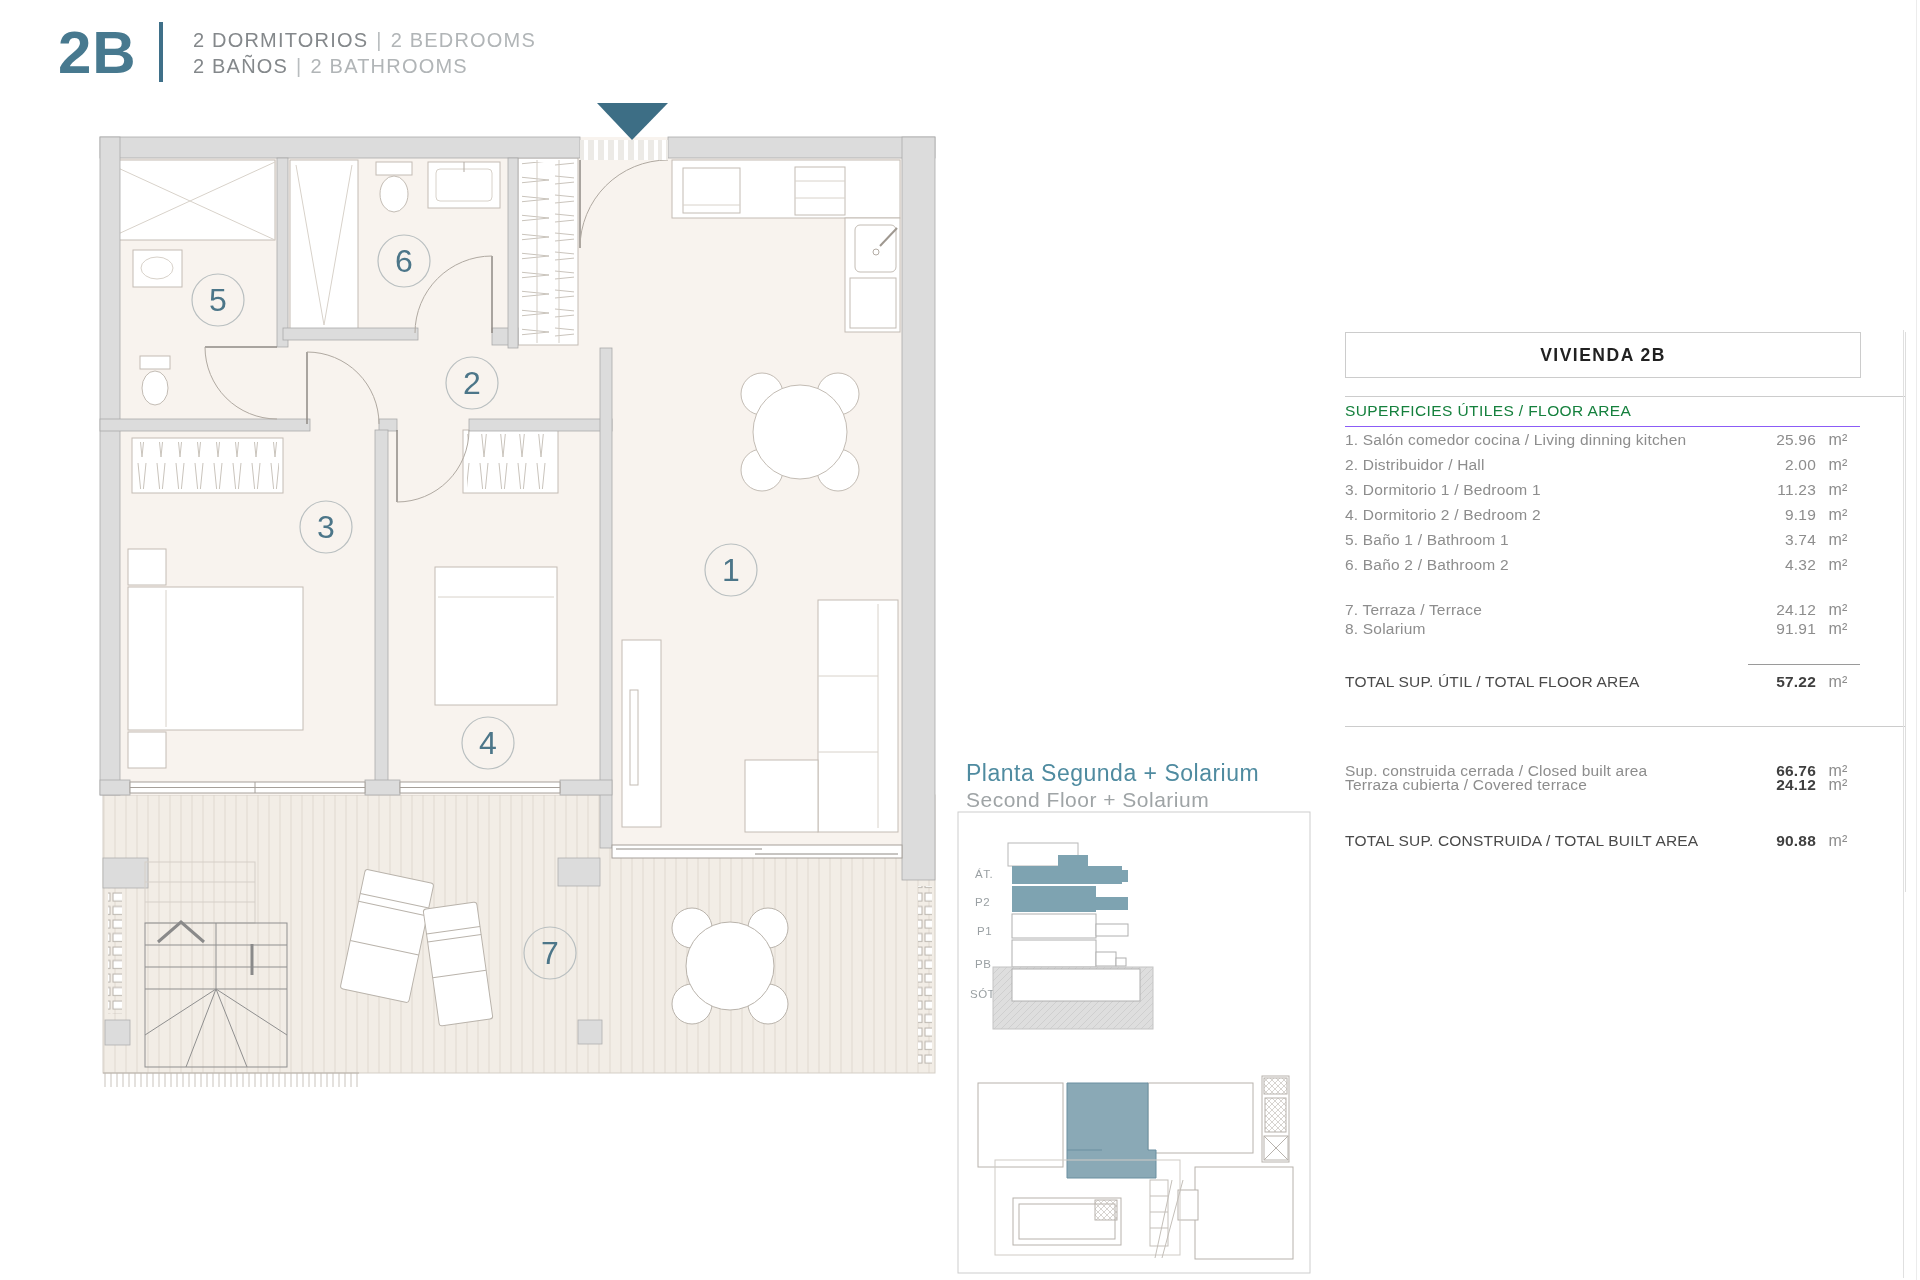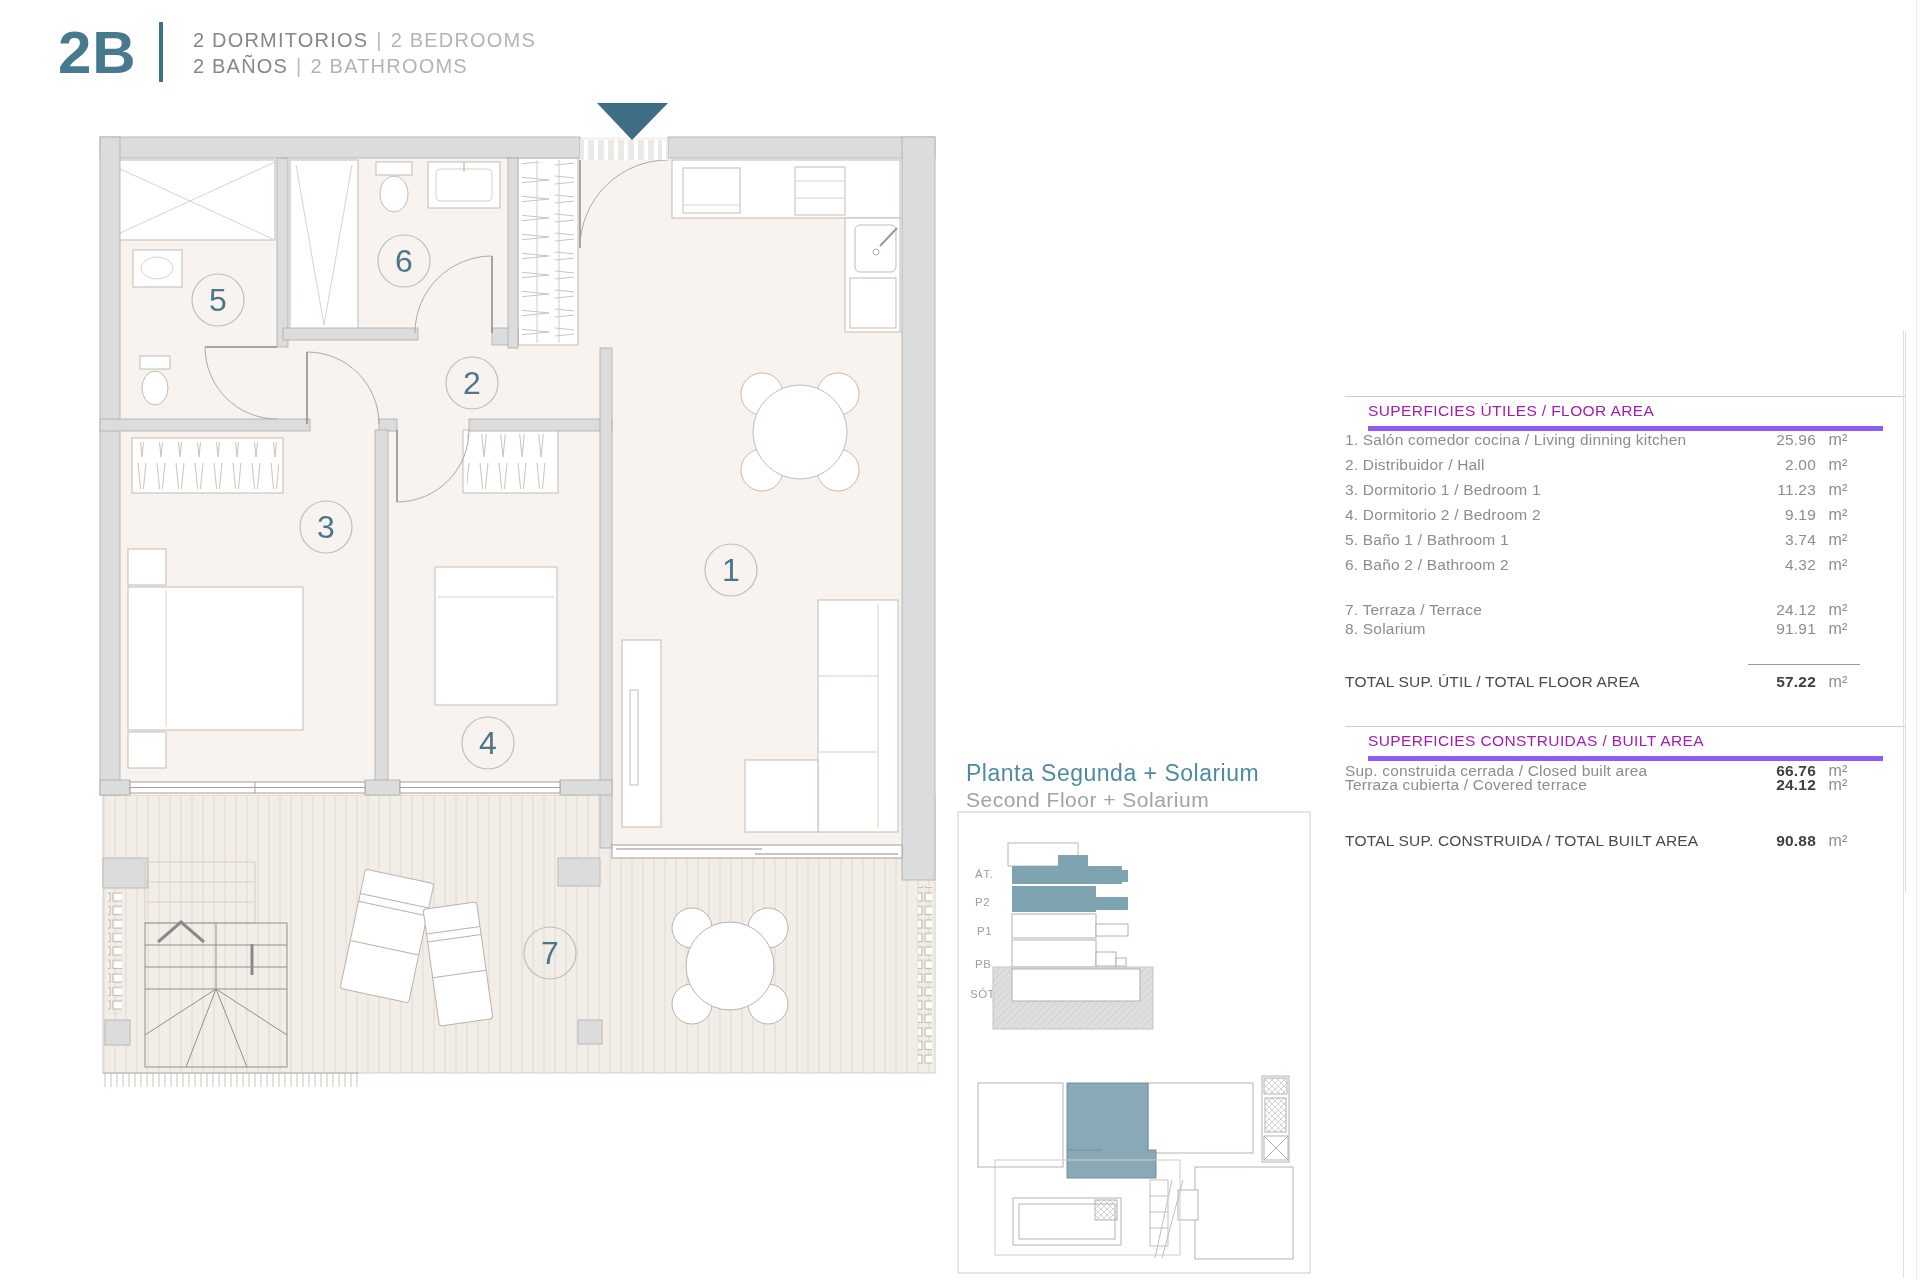--- a/index.html
+++ b/index.html
@@ -21,22 +21,22 @@
   .cap2{position:absolute;left:966px;top:788px;font-size:21px;color:#9fa4a6;letter-spacing:.5px;}
   
   .plan-svg{position:absolute;left:95px;top:95px;}
   .keyplan-svg{position:absolute;left:950px;top:805px;}
   
   .areas{position:absolute;left:1345px;top:332px;width:560px;height:560px;
     border-right:1px solid #dedede;font-size:15.5px;color:#8d8d8d;letter-spacing:.2px;}
   .title-box{position:absolute;left:0;top:0;width:514px;height:44px;border:1px solid #cccccc;
     text-align:center;line-height:44px;font-size:17.5px;font-weight:bold;color:#212121;letter-spacing:1.5px;}
   .hr-full{position:absolute;left:0;width:560px;border-top:1px solid #cccccc;height:0;}
-  .sec-header{position:absolute;left:0;width:515px;height:24px;border-bottom:5px solid #8b5cf6;
-    color:#a21caf;font-size:15.5px;letter-spacing:.4px;margin-left:23px;}
+  .sec-header{position:absolute;left:0;width:515px;height:24px;border-bottom:1px solid #8b5cf6;
+    color:#15803d;font-size:15.5px;letter-spacing:.4px;}
   .a-row{position:absolute;left:0;width:560px;height:22px;display:flex;align-items:baseline;padding-right:45px;box-sizing:border-box;}
   .a-row .lbl{flex:1;white-space:nowrap;overflow:hidden;}
   .a-row .val{width:70px;text-align:right;}
   .a-row .unit{width:44px;text-align:center;font-size:16px;}
   .a-row.total .lbl,.a-row.total .val{color:#4a4a4a;}
   .a-row.bold .val{color:#3f3f3f;font-weight:bold;}
   .val-overline{position:absolute;right:45px;width:112px;border-top:1px solid #9a9a9a;height:0;}
   .edge-line{position:absolute;background:#e0e0e0;}
 </style>
 </head>
@@ -409,20 +409,21 @@
       <line x1="1150" y1="1196" x2="1168" y2="1196"></line>
       <line x1="1150" y1="1212" x2="1168" y2="1212"></line>
       <line x1="1150" y1="1228" x2="1168" y2="1228"></line>
       <line x1="1172" y1="1180" x2="1155" y2="1258"></line>
       <line x1="1183" y1="1180" x2="1162" y2="1258"></line>
     </g>
   </g>
 </svg>
 
 <div class="areas">
+  <div class="title-box">VIVIENDA 2B</div>
   <div class="hr-full" style="top:64px"></div>
 
   <div class="sec-header" style="top:70px">SUPERFICIES ÚTILES / FLOOR AREA</div>
 
   <div class="a-row" style="top:99px">
       <span class="lbl">1. Salón comedor cocina / Living dinning kitchen</span>
       <span class="val">25.96</span>
       <span class="unit">m²</span>
     </div>
   <div class="a-row" style="top:124px">
@@ -462,21 +463,20 @@
     </div>
 
   <div class="val-overline" style="top:332px"></div>
   <div class="a-row total bold" style="top:341px">
       <span class="lbl">TOTAL SUP. ÚTIL / TOTAL FLOOR AREA</span>
       <span class="val">57.22</span>
       <span class="unit">m²</span>
     </div>
 
   <div class="hr-full" style="top:394px"></div>
-  <div class="sec-header" style="top:400px">SUPERFICIES CONSTRUIDAS / BUILT AREA</div>
 
   <div class="a-row bold" style="top:430px">
       <span class="lbl">Sup. construida cerrada / Closed built area</span>
       <span class="val">66.76</span>
       <span class="unit">m²</span>
     </div>
   <div class="a-row bold" style="top:444px">
       <span class="lbl">Terraza cubierta / Covered terrace</span>
       <span class="val">24.12</span>
       <span class="unit">m²</span>

